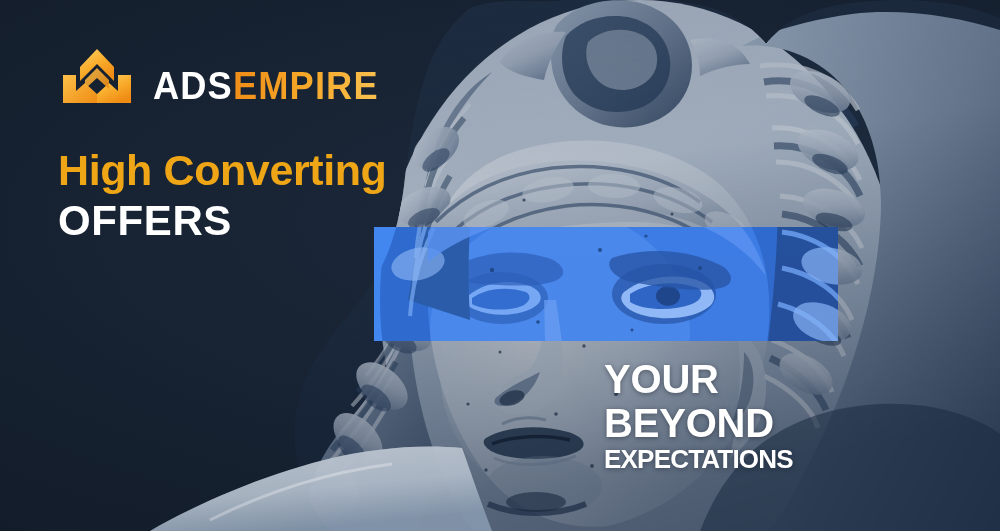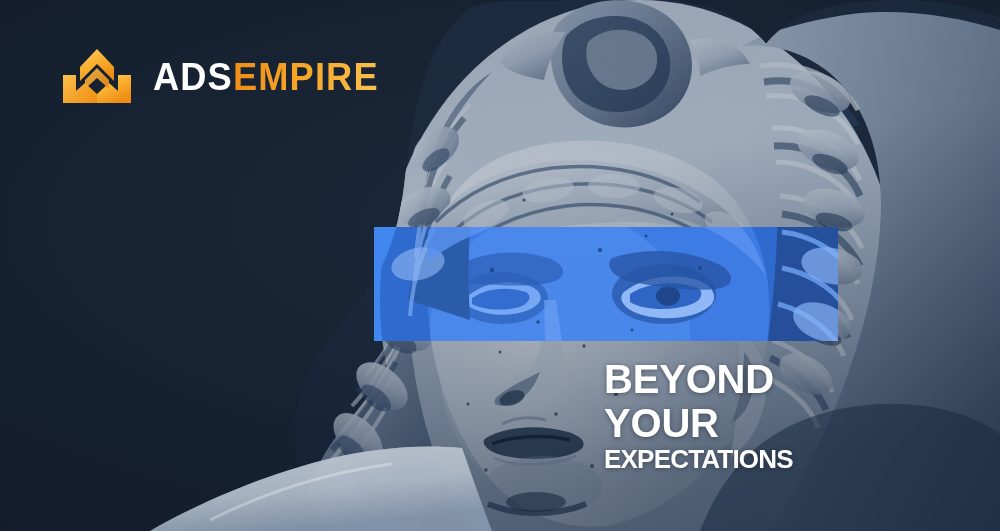--- a/index.html
+++ b/index.html
@@ -45,21 +45,21 @@
     background: #4287f0;
     opacity: .0;
   }
 
   
   .logo {
     position: absolute;
     left: 57px;
     top: 47px;
     display: flex;
-    align-items: center;
+    align-items: flex-end;
     gap: 16px;
     height: 58px;
   }
   .logo-mark { width: 80px; height: 58px; display: block; }
   .logo-word {
     font-size: 39px;
     font-weight: 700;
     letter-spacing: 1.2px;
     line-height: 1;
     white-space: nowrap;
@@ -505,22 +505,26 @@
 
       <path d="M6,28 L19,28 L19,44 L28,36 L40,47 L40,56 L6,56 Z" fill="url(#lgB)"></path>
 
       <path d="M74,28 L61,28 L61,44 L52,36 L40,47 L40,56 L74,56 Z" fill="url(#lgA)"></path>
 
       <path d="M40,21 L52,33 L52,42 L40,31 L28,42 L28,33 Z" fill="url(#lgB)" opacity="0.9"></path>
     </svg>
     <div class="logo-word"><span class="logo-ads">ADS</span><span class="logo-empire">EMPIRE</span></div>
   </div>
 
+  <div class="headline-left">
+    <div class="hl-line1">High Converting</div>
+    <div class="hl-line2">OFFERS</div>
+  </div>
 
   <div class="eye-bar-mult"></div>
 
   <div class="headline-right">
+    <div class="hr-line">YOUR</div>
     <div class="hr-line">BEYOND</div>
-    <div class="hr-line">YOUR</div>
     <div class="hr-line l3">EXPECTATIONS</div>
   </div>
 
 </div>
 
 </body></html>

